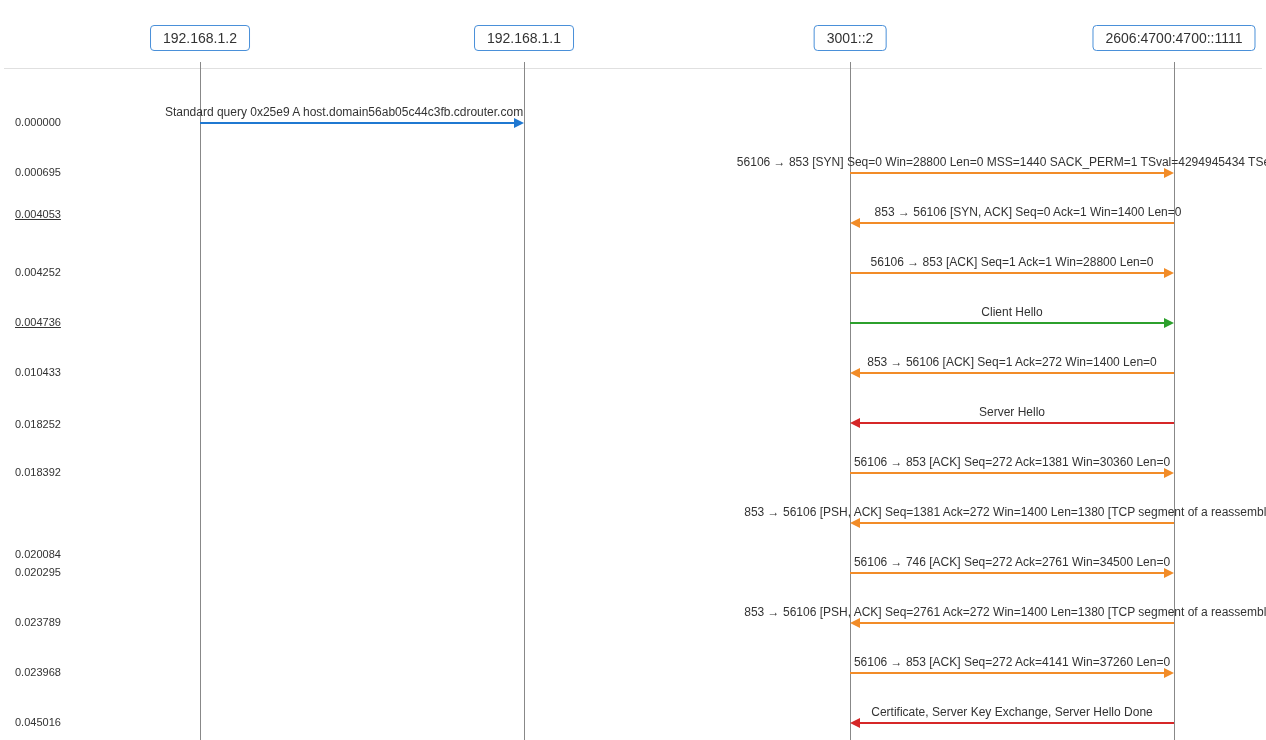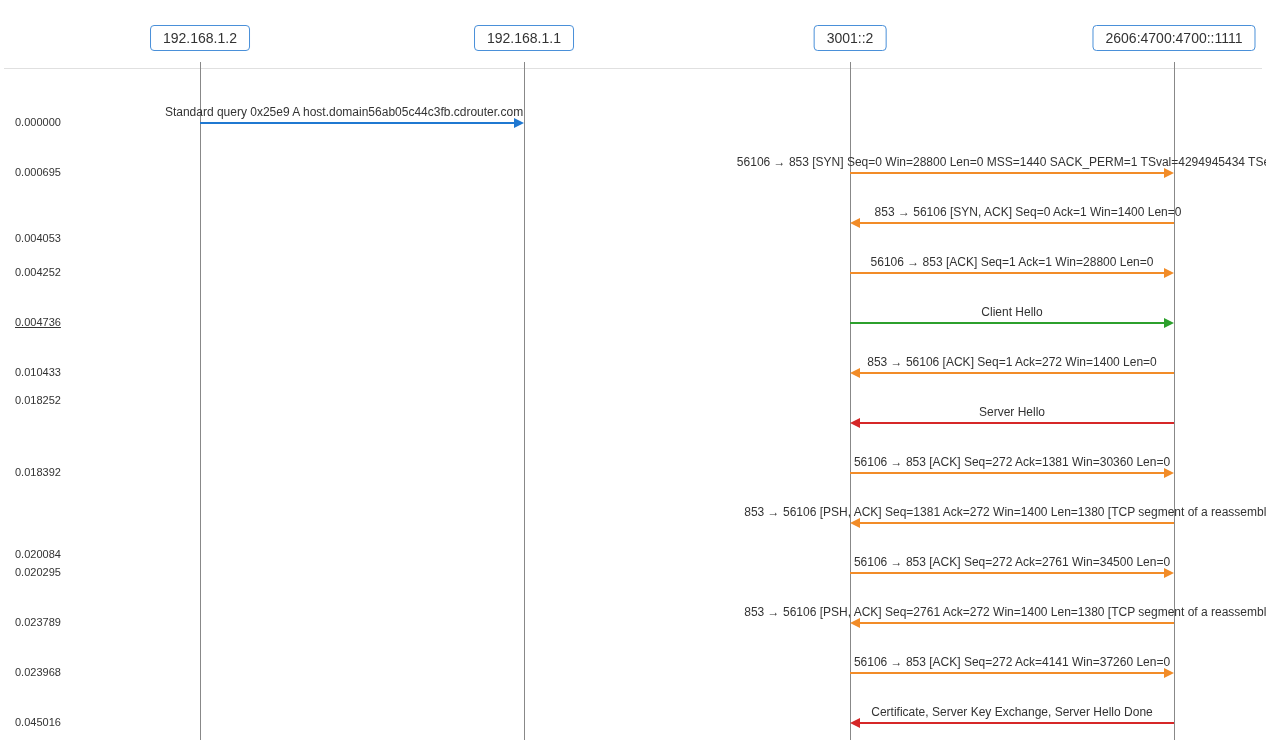--- a/index.html
+++ b/index.html
@@ -81,50 +81,50 @@
     <div class="node" style="left: 1174px;">2606:4700:4700::1111</div>
     <div class="lifeline" style="left: 1174px;"></div>
     <div class="timestamp" style="top: 122px;">0.000000</div>
     <div class="msg-label" style="left: 344px; top: 105px;">Standard query 0x25e9 A host.domain56ab05c44c3fb.cdrouter.com</div>
     <div class="arrow-line" style="left: 200px; width: 314px; top: 122px; background: rgb(31, 120, 209);"></div>
     <div class="arrow-head right" style="top: 118px; left: 514px; border-left-color: rgb(31, 120, 209);"></div>
     <div class="timestamp" style="top: 172px;">0.000695</div>
     <div class="msg-label" style="left: 1012px; top: 155px;">56106 → 853 [SYN] Seq=0 Win=28800 Len=0 MSS=1440 SACK_PERM=1 TSval=4294945434 TSecr=</div>
     <div class="arrow-line" style="left: 850px; width: 314px; top: 172px; background: rgb(242, 140, 40);"></div>
     <div class="arrow-head right" style="top: 168px; left: 1164px; border-left-color: rgb(242, 140, 40);"></div>
-    <div class="timestamp" style="top: 238px;">0.004053</div>
+    <div class="timestamp" style="top: 214px; text-decoration: underline;">0.004053</div>
     <div class="msg-label" style="left: 1012px; top: 205px; margin-left: 16px;">853 → 56106 [SYN, ACK] Seq=0 Ack=1 Win=1400 Len=0</div>
     <div class="arrow-line" style="left: 860px; width: 314px; top: 222px; background: rgb(242, 140, 40);"></div>
     <div class="arrow-head left" style="top: 218px; left: 850px; border-right-color: rgb(242, 140, 40);"></div>
     <div class="timestamp" style="top: 272px;">0.004252</div>
     <div class="msg-label" style="left: 1012px; top: 255px;">56106 → 853 [ACK] Seq=1 Ack=1 Win=28800 Len=0</div>
     <div class="arrow-line" style="left: 850px; width: 314px; top: 272px; background: rgb(242, 140, 40);"></div>
     <div class="arrow-head right" style="top: 268px; left: 1164px; border-left-color: rgb(242, 140, 40);"></div>
     <div class="timestamp" style="top: 322px; text-decoration: underline;">0.004736</div>
     <div class="msg-label" style="left: 1012px; top: 305px;">Client Hello</div>
     <div class="arrow-line" style="left: 850px; width: 314px; top: 322px; background: rgb(44, 160, 44);"></div>
     <div class="arrow-head right" style="top: 318px; left: 1164px; border-left-color: rgb(44, 160, 44);"></div>
     <div class="timestamp" style="top: 372px;">0.010433</div>
     <div class="msg-label" style="left: 1012px; top: 355px;">853 → 56106 [ACK] Seq=1 Ack=272 Win=1400 Len=0</div>
     <div class="arrow-line" style="left: 860px; width: 314px; top: 372px; background: rgb(242, 140, 40);"></div>
     <div class="arrow-head left" style="top: 368px; left: 850px; border-right-color: rgb(242, 140, 40);"></div>
-    <div class="timestamp" style="top: 400px;">0.018252</div>
+    <div class="timestamp" style="top: 424px;">0.018252</div>
     <div class="msg-label" style="left: 1012px; top: 405px;">Server Hello</div>
     <div class="arrow-line" style="left: 860px; width: 314px; top: 422px; background: rgb(214, 39, 40);"></div>
     <div class="arrow-head left" style="top: 418px; left: 850px; border-right-color: rgb(214, 39, 40);"></div>
     <div class="timestamp" style="top: 472px;">0.018392</div>
     <div class="msg-label" style="left: 1012px; top: 455px;">56106 → 853 [ACK] Seq=272 Ack=1381 Win=30360 Len=0</div>
     <div class="arrow-line" style="left: 850px; width: 314px; top: 472px; background: rgb(242, 140, 40);"></div>
     <div class="arrow-head right" style="top: 468px; left: 1164px; border-left-color: rgb(242, 140, 40);"></div>
     <div class="timestamp" style="top: 522px; margin-top: 32px;">0.020084</div>
     <div class="msg-label" style="left: 1012px; top: 505px;">853 → 56106 [PSH, ACK] Seq=1381 Ack=272 Win=1400 Len=1380 [TCP segment of a reassembled</div>
     <div class="arrow-line" style="left: 860px; width: 314px; top: 522px; background: rgb(242, 140, 40);"></div>
     <div class="arrow-head left" style="top: 518px; left: 850px; border-right-color: rgb(242, 140, 40);"></div>
     <div class="timestamp" style="top: 572px;">0.020295</div>
-    <div class="msg-label" style="left: 1012px; top: 555px;">56106 → 853 [ACK] Seq=272 Ack=2761 Win=34500 Len=0</div>
+    <div class="msg-label" style="left: 1012px; top: 555px;">56106 → 746 [ACK] Seq=272 Ack=2761 Win=34500 Len=0</div>
     <div class="arrow-line" style="left: 850px; width: 314px; top: 572px; background: rgb(242, 140, 40);"></div>
     <div class="arrow-head right" style="top: 568px; left: 1164px; border-left-color: rgb(242, 140, 40);"></div>
     <div class="timestamp" style="top: 622px;">0.023789</div>
     <div class="msg-label" style="left: 1012px; top: 605px;">853 → 56106 [PSH, ACK] Seq=2761 Ack=272 Win=1400 Len=1380 [TCP segment of a reassembled</div>
     <div class="arrow-line" style="left: 860px; width: 314px; top: 622px; background: rgb(242, 140, 40);"></div>
     <div class="arrow-head left" style="top: 618px; left: 850px; border-right-color: rgb(242, 140, 40);"></div>
     <div class="timestamp" style="top: 672px;">0.023968</div>
     <div class="msg-label" style="left: 1012px; top: 655px;">56106 → 853 [ACK] Seq=272 Ack=4141 Win=37260 Len=0</div>
     <div class="arrow-line" style="left: 850px; width: 314px; top: 672px; background: rgb(242, 140, 40);"></div>
     <div class="arrow-head right" style="top: 668px; left: 1164px; border-left-color: rgb(242, 140, 40);"></div>

